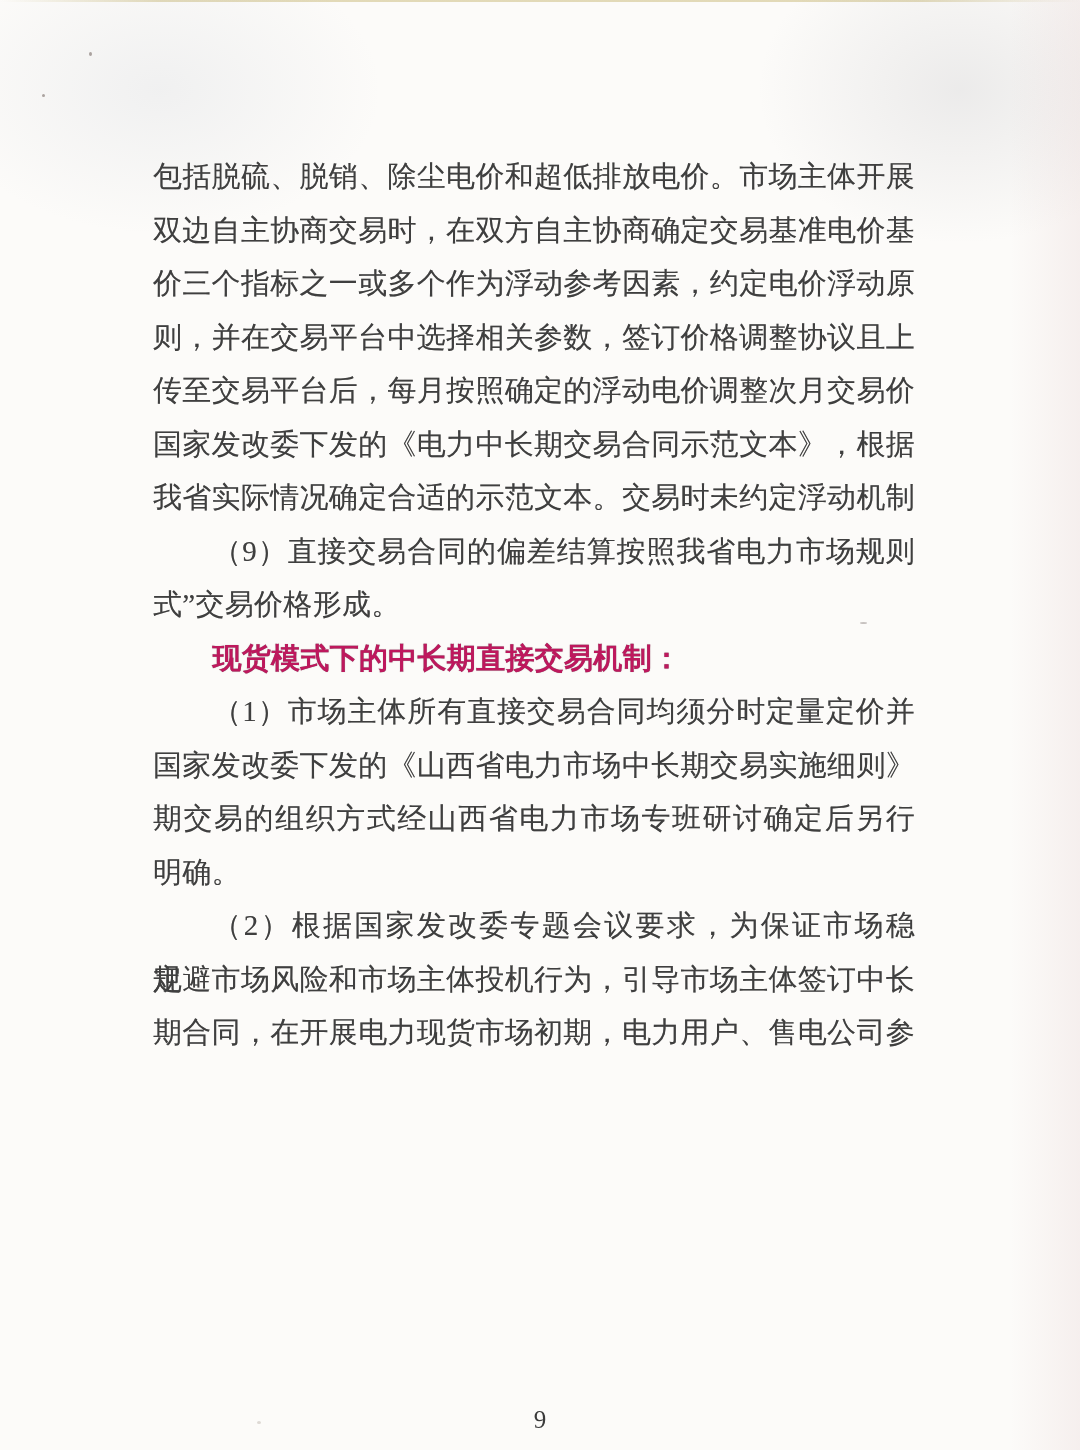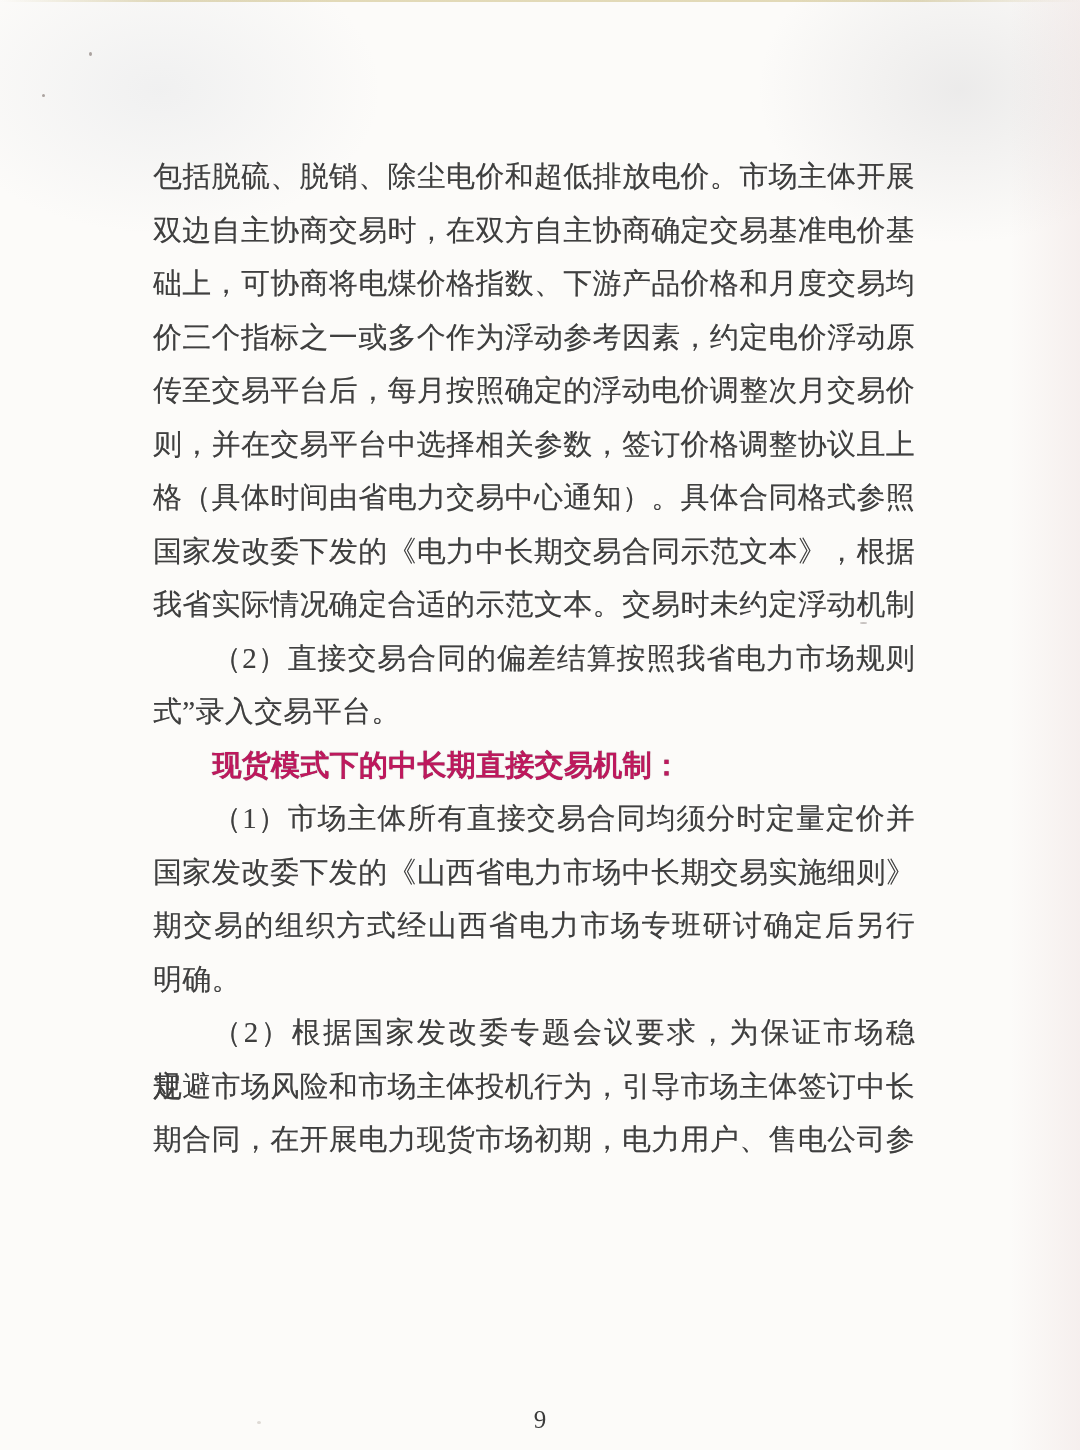--- a/index.html
+++ b/index.html
@@ -91,29 +91,27 @@
   <div class="shade-right"></div>
   <div class="speck s1"></div>
   <div class="speck s2"></div>
   <div class="speck s3"></div>
   <div class="speck s4"></div>
   <div class="speck s5"></div>
 
   <div class="text-block">
     <div class="line">包括脱硫、脱销、除尘电价和超低排放电价。市场主体开展</div>
     <div class="line">双边自主协商交易时，在双方自主协商确定交易基准电价基</div>
-    <div class="line">础上，可协商将电煤价格指数、下游产品价格和月度交易均</div>
     <div class="line">价三个指标之一或多个作为浮动参考因素，约定电价浮动原</div>
+    <div class="line">则，并在交易平台中选择相关参数，签订价格调整协议且上</div>
     <div class="line">传至交易平台后，每月按照确定的浮动电价调整次月交易价</div>
-    <div class="line">则，并在交易平台中选择相关参数，签订价格调整协议且上</div>
-    <div class="line">格（具体时间由省电力交易中心通知）。具体合同格式参照</div>
     <div class="line">国家发改委下发的《电力中长期交易合同示范文本》，根据</div>
     <div class="line">我省实际情况确定合适的示范文本。交易时未约定浮动机制</div>
-    <div class="line indent">（2）直接交易合同的偏差结算按照我省电力市场规则</div>
-    <div class="line short">式”录入交易平台。</div>
+    <div class="line indent">（9）直接交易合同的偏差结算按照我省电力市场规则</div>
+    <div class="line short">式”交易价格形成。</div>
     <div class="line indent short heading">现货模式下的中长期直接交易机制：</div>
     <div class="line indent">（1）市场主体所有直接交易合同均须分时定量定价并</div>
     <div class="line">国家发改委下发的《山西省电力市场中长期交易实施细则》</div>
     <div class="line">期交易的组织方式经山西省电力市场专班研讨确定后另行</div>
     <div class="line short">明确。</div>
     <div class="line indent">（2）根据国家发改委专题会议要求，为保证市场稳定，</div>
     <div class="line">规避市场风险和市场主体投机行为，引导市场主体签订中长</div>
     <div class="line">期合同，在开展电力现货市场初期，电力用户、售电公司参</div>
   </div>
 

